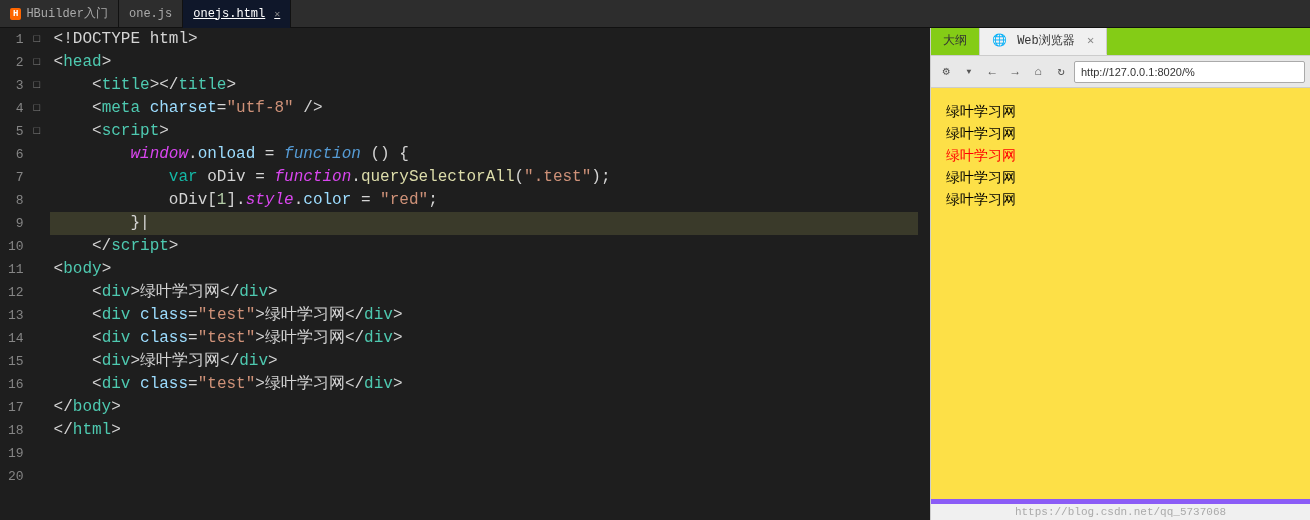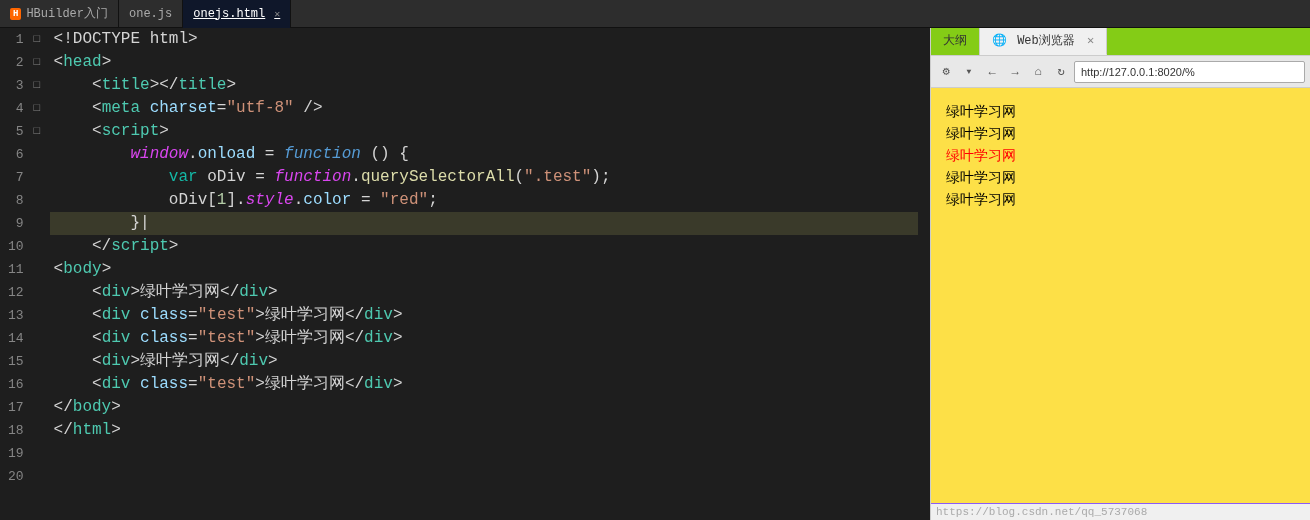--- a/index.html
+++ b/index.html
@@ -207,23 +207,23 @@
       margin-bottom: 4px;
       color: #000;
     }
     .browser-text-line.red-text {
       color: #ff0000;
     }
 
     .watermark {
       font-size: 11px;
       color: #aaa;
-      text-align: left;
+      text-align: center;
       padding: 2px 5px;
-      border-top: 1px solid #8b5cf6;
+      border-top: 5px solid #8b5cf6;
     }
   </style>
 </head>
 <body>
 
 <div class="tab-bar">
   <div class="tab">
     <span class="hbuilder-logo">H</span>
     <span>HBuilder入门</span>
   </div>

